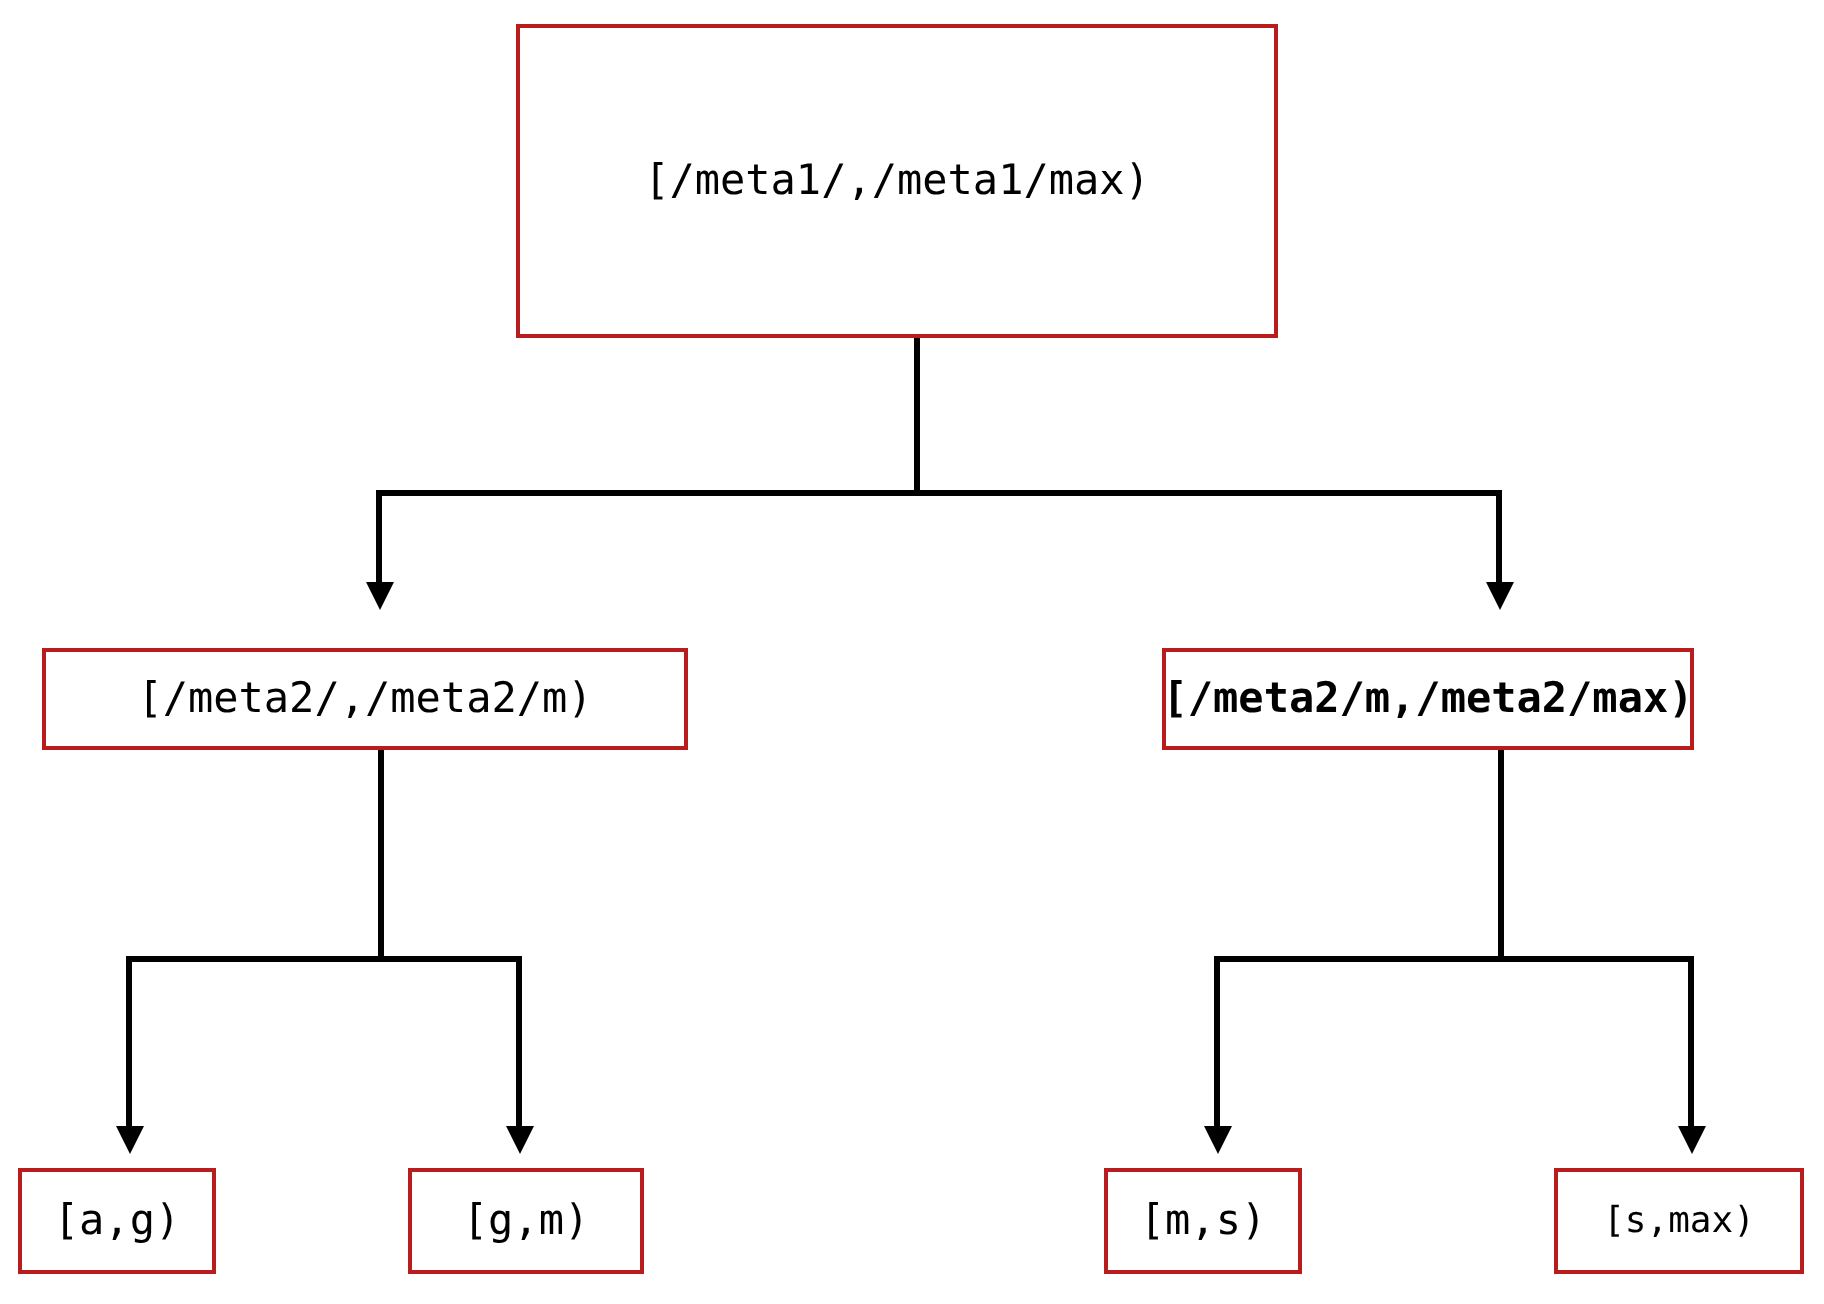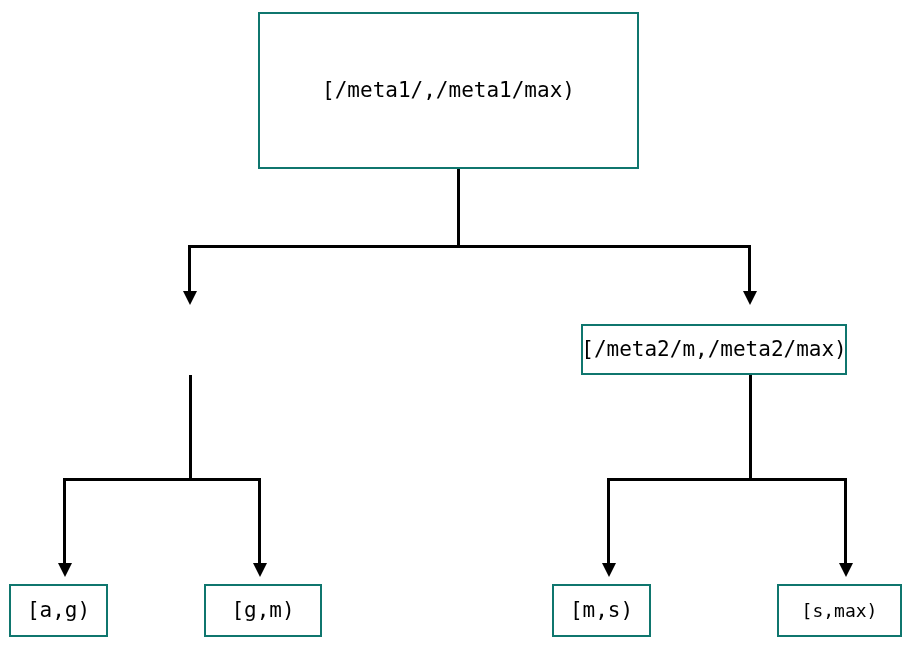--- a/index.html
+++ b/index.html
@@ -11,21 +11,21 @@
     position: relative;
     width: 912px;
     height: 652px;
     background: #ffffff;
     overflow: hidden;
     font-family: "DejaVu Sans Mono", "Liberation Mono", monospace;
   }
   .node {
     position: absolute;
     box-sizing: border-box;
-    border: 2px solid #0f766e;
+    border: 2px solid #b91c1c;
     background: #ffffff;
     display: flex;
     align-items: center;
     justify-content: center;
     color: #000000;
     white-space: pre;
     letter-spacing: 0px;
   }
   .node-label {
     display: block;
@@ -47,20 +47,21 @@
     width: 323px;
     height: 51px;
     font-size: 21px;
   }
   #node-mid-right {
     left: 581px;
     top: 324px;
     width: 266px;
     height: 51px;
     font-size: 21px;
+    font-weight: bold;
   }
   
   #node-leaf-0 {
     left: 9px;
     top: 584px;
     width: 99px;
     height: 53px;
     font-size: 21px;
   }
   #node-leaf-1 {
@@ -139,20 +140,23 @@
     <span class="node-label">[/meta1/,/meta1/max)</span>
   </div>
 
   <div class="edge-v" id="edge-root-stem"></div>
   <div class="edge-h" id="edge-root-bar"></div>
   <div class="edge-v" id="edge-root-drop-l"></div>
   <div class="edge-v" id="edge-root-drop-r"></div>
   <div class="arrowhead" id="arrow-mid-left"></div>
   <div class="arrowhead" id="arrow-mid-right"></div>
 
+  <div class="node" id="node-mid-left">
+    <span class="node-label">[/meta2/,/meta2/m)</span>
+  </div>
 
   <div class="node" id="node-mid-right">
     <span class="node-label">[/meta2/m,/meta2/max)</span>
   </div>
 
   <div class="edge-v" id="edge-l-stem"></div>
   <div class="edge-h" id="edge-l-bar"></div>
   <div class="edge-v" id="edge-l-drop-0"></div>
   <div class="edge-v" id="edge-l-drop-1"></div>
   <div class="arrowhead" id="arrow-leaf-0"></div>

